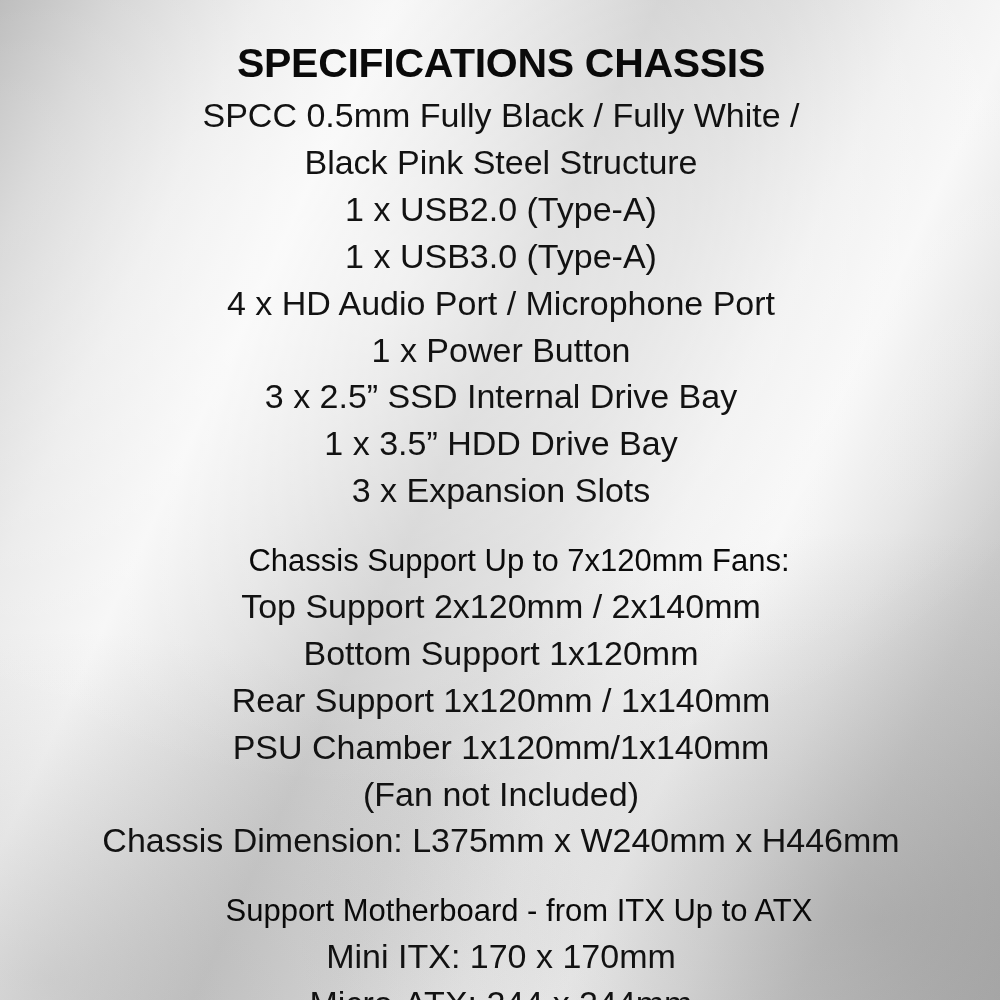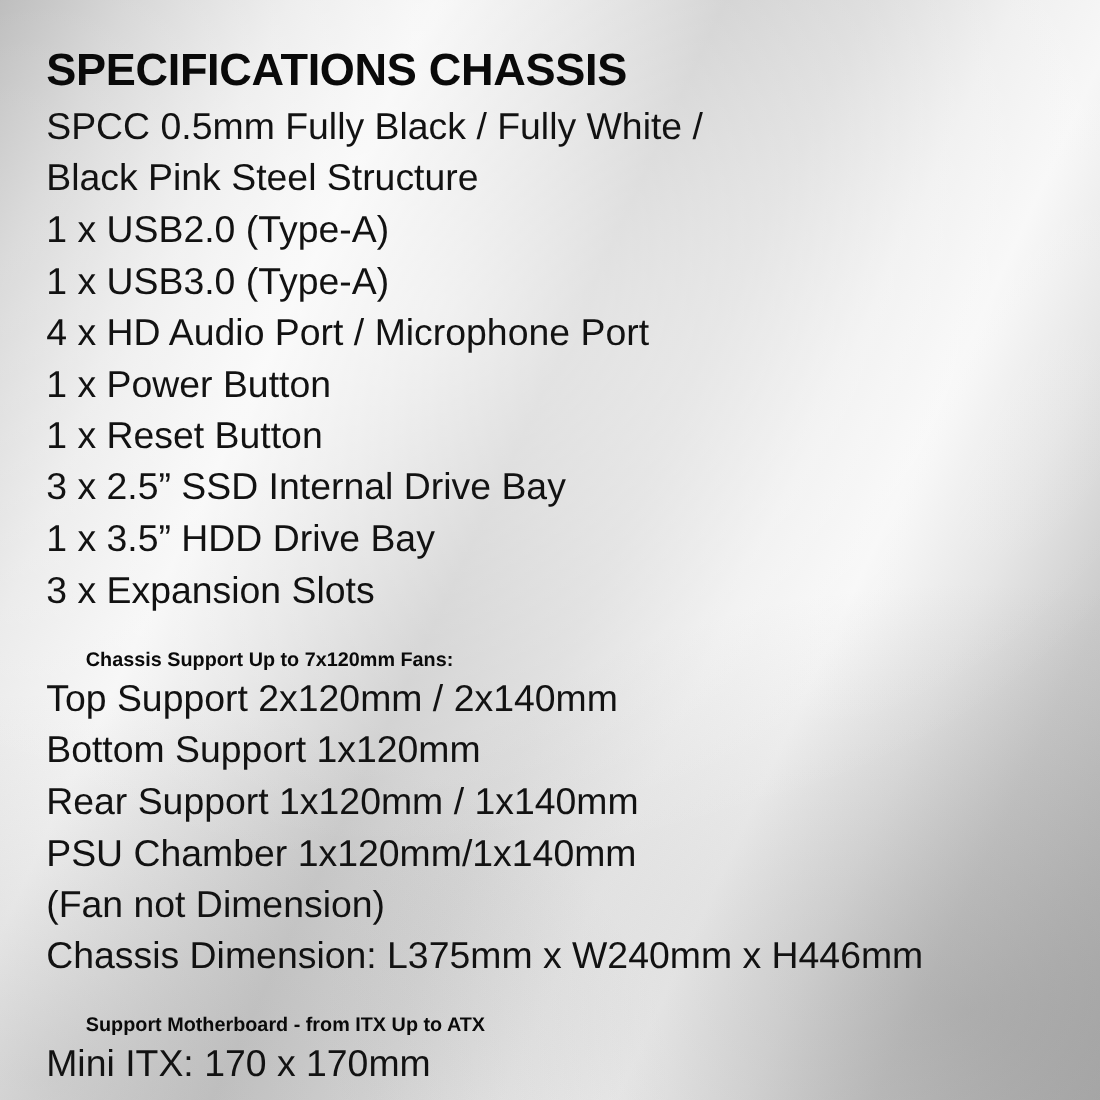--- a/index.html
+++ b/index.html
@@ -27,20 +27,21 @@
         #f6f6f6 27%,
         #e2e2e2 36%,
         #cccccc 45%,
         #dadada 54%,
         #efefef 63%,
         #f7f7f7 70%,
         #e4e4e4 78%,
         #cacaca 86%,
         #bdbdbd 93%,
         #b2b2b2 100%);
+    text-align: center;
   }
   .page::after {
     content: "";
     position: absolute;
     inset: 0;
     pointer-events: none;
     background:
       radial-gradient(ellipse 120% 85% at 40% 28%, rgba(255,255,255,0.55) 0%, rgba(255,255,255,0.0) 60%),
       radial-gradient(ellipse 90% 60% at 88% 92%, rgba(120,120,120,0.30) 0%, rgba(120,120,120,0.0) 65%),
       radial-gradient(ellipse 80% 50% at 5% 98%, rgba(130,130,130,0.25) 0%, rgba(130,130,130,0.0) 70%);
@@ -58,22 +59,22 @@
     letter-spacing: -0.3px;
     line-height: 1.22;
   }
   .line {
     font-size: 34px;
     color: #121212;
     line-height: 1.38;
     white-space: pre;
   }
   .section-head {
-    font-size: 18px;
-    font-weight: bold;
+    font-size: 31px;
+    font-weight: normal;
     color: #0a0a0a;
     line-height: 1.38;
     white-space: pre;
     margin-left: 36px;
   }
   .spacer {
     height: 26px;
   }
 </style>
 </head>
@@ -84,35 +85,34 @@
 
     <h1 class="spec-title">SPECIFICATIONS CHASSIS</h1>
 
     <div>
       <div class="line">SPCC 0.5mm Fully Black / Fully White /</div>
       <div class="line">Black Pink Steel Structure</div>
       <div class="line">1 x USB2.0 (Type-A)</div>
       <div class="line">1 x USB3.0 (Type-A)</div>
       <div class="line">4 x HD Audio Port / Microphone Port</div>
       <div class="line">1 x Power Button</div>
-      <div class="line">1 x Reset Button</div>
       <div class="line">3 x 2.5” SSD Internal Drive Bay</div>
       <div class="line">1 x 3.5” HDD Drive Bay</div>
       <div class="line">3 x Expansion Slots</div>
     </div>
 
     <div class="spacer"></div>
 
     <div>
       <div class="section-head">Chassis Support Up to 7x120mm Fans:</div>
       <div class="line">Top Support 2x120mm / 2x140mm</div>
       <div class="line">Bottom Support 1x120mm</div>
       <div class="line">Rear Support 1x120mm / 1x140mm</div>
       <div class="line">PSU Chamber 1x120mm/1x140mm</div>
-      <div class="line">(Fan not Dimension)</div>
+      <div class="line">(Fan not Included)</div>
       <div class="line">Chassis Dimension: L375mm x W240mm x H446mm</div>
     </div>
 
     <div class="spacer"></div>
 
     <div>
       <div class="section-head">Support Motherboard - from ITX Up to ATX</div>
       <div class="line">Mini ITX: 170 x 170mm</div>
       <div class="line">Micro-ATX: 244 x 244mm</div>
     </div>

